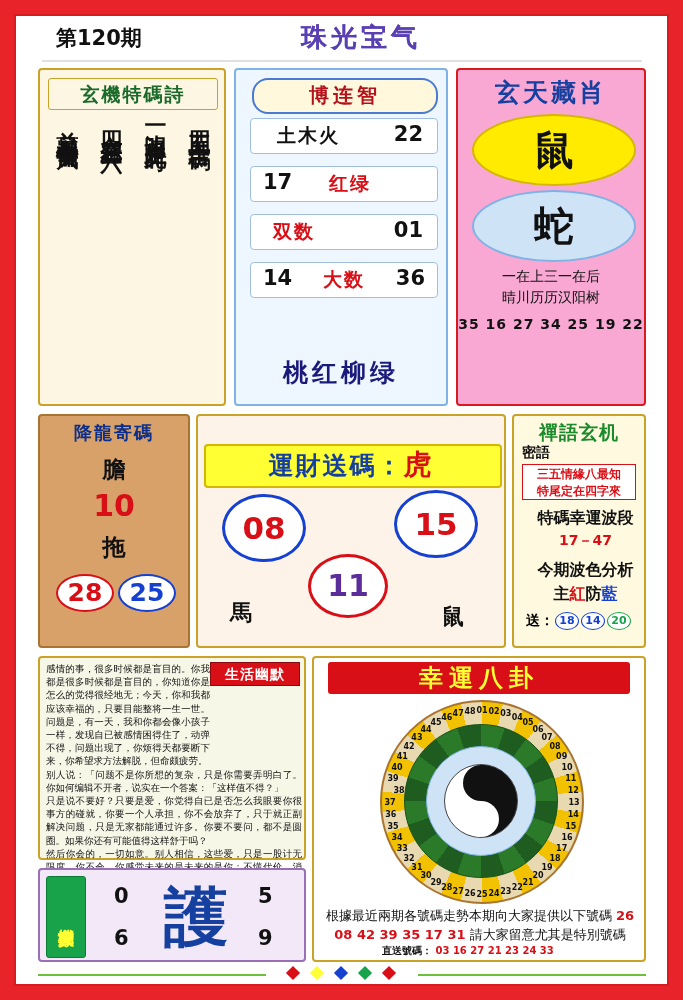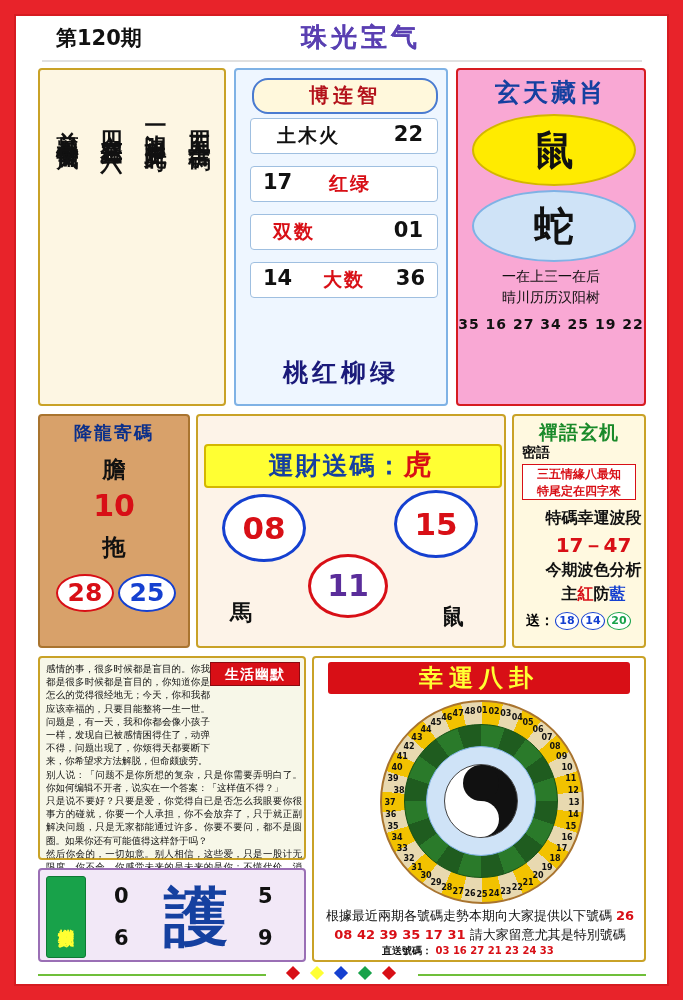--- a/index.html
+++ b/index.html
@@ -180,23 +180,23 @@
     position:absolute;left:8px;top:28px;font-size:14px;font-weight:bold;color:#111;
   }
   .m3 .redbox{
     position:absolute;left:8px;top:48px;width:114px;height:36px;
     background:#ffffff;border:1px solid #d80f16;
     text-align:center;font-size:12px;font-weight:bold;color:#d80f16;line-height:17px;
     padding-top:1px;box-sizing:border-box;
   }
   .m3 .l{
     position:absolute;left:0;width:143px;text-align:center;
-    font-size:16px;font-weight:bold;color:#111;padding-left:8px;
-  }
-  .m3 .lbig{font-size:20px;color:#d80f16;}
+    font-size:16px;font-weight:bold;color:#111;
+  }
+  .m3 .lbig{font-size:14px;color:#d80f16;}
   .m3 .send{
     position:absolute;left:0;top:196px;width:130px;text-align:center;font-size:14px;font-weight:bold;
   }
   .sball{
     display:inline-block;width:22px;height:16px;border-radius:50%;
     border:1px solid #1540d0;color:#1540d0;font-size:11px;line-height:16px;text-align:center;
     background:#fff;margin:0 1px;vertical-align:middle;
   }
   
   .b1{
@@ -295,20 +295,21 @@
 
   <div class="header">
     <div class="issue">第120期</div>
     <div class="brand">
       <span>珠光宝气</span>
     </div>
   </div>
   <div class="hr-top"></div>
 
   <div class="panel p1">
+    <div class="title">玄機特碼詩</div>
     <div class="poem">
       <div class="col">四五二十合二碼</div>
       <div class="col">一边明主是此时</div>
       <div class="col">四六定合开三六</div>
       <div class="col">总藏心创事儒风</div>
     </div>
   </div>
 
   <div class="panel p2">
     <div class="title">博连智</div>

